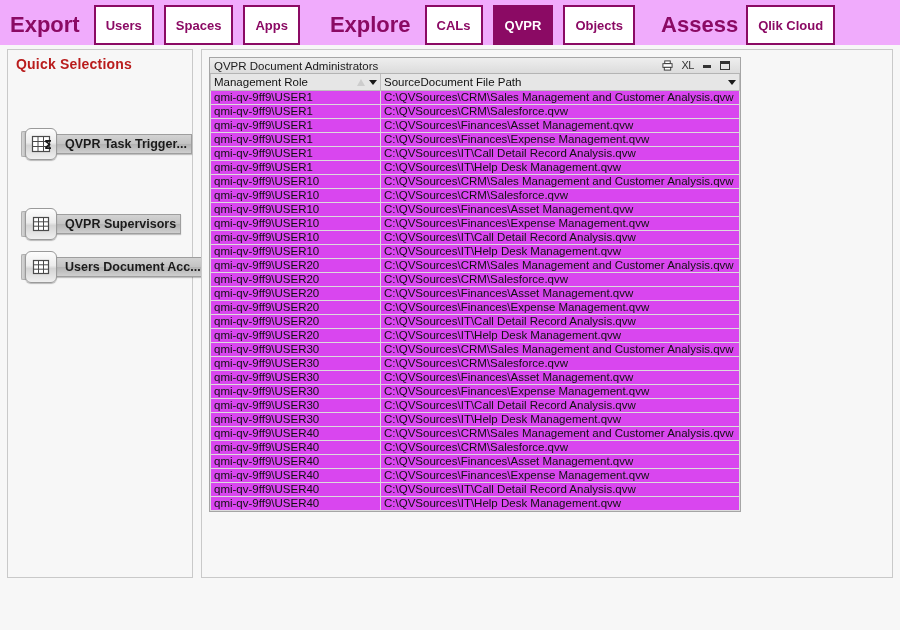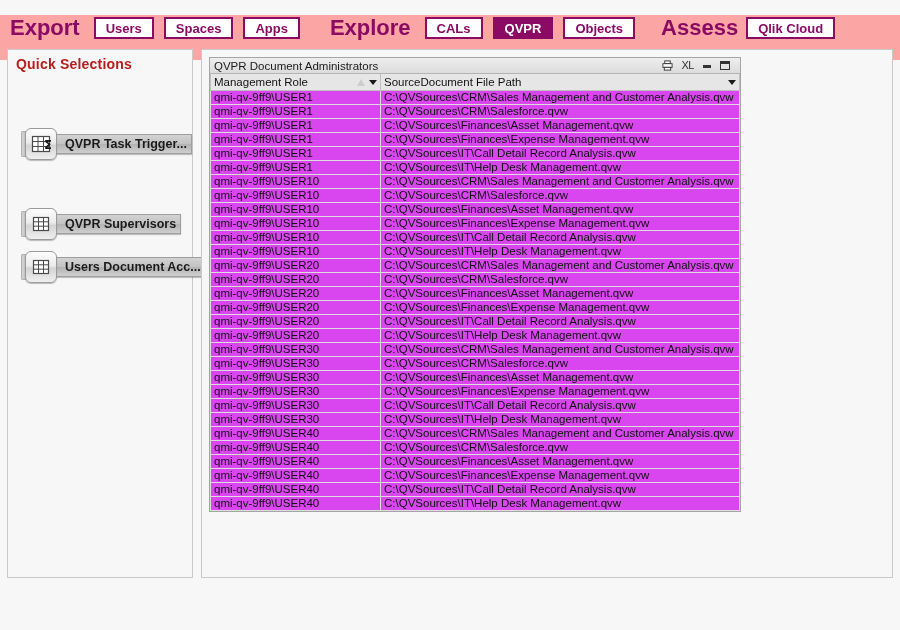--- a/index.html
+++ b/index.html
@@ -14,25 +14,25 @@
   #app {
     position: relative;
     width: 900px;
     height: 630px;
     background: #f7f7f7;
   }
 
   
   .topnav {
     position: absolute;
-    left: 0; top: 15px;
+    left: 0; top: 0;
     width: 900px; height: 45px;
     display: flex;
-    align-items: flex-start;
-    background: #fca5a5;
+    align-items: flex-end;
+    background: #f0abfc;
   }
   .nav-group {
     display: flex;
     align-items: center;
   }
   .nav-title {
     color: #8B0A64;
     font-size: 22px;
     font-weight: bold;
     letter-spacing: 0px;
@@ -40,21 +40,21 @@
   }
   .nav-btn {
     display: inline-flex;
     align-items: center;
     justify-content: center;
     border: 2px solid #8B0A64;
     color: #8B0A64;
     background: #ffffff;
     font-size: 13px;
     font-weight: bold;
-    height: 22px;
+    height: 40px;
     padding: 0 10px;
     box-sizing: border-box;
     white-space: nowrap;
     cursor: pointer;
   }
   .nav-btn.active {
     background: #8B0A64;
     color: #ffffff;
   }
 

